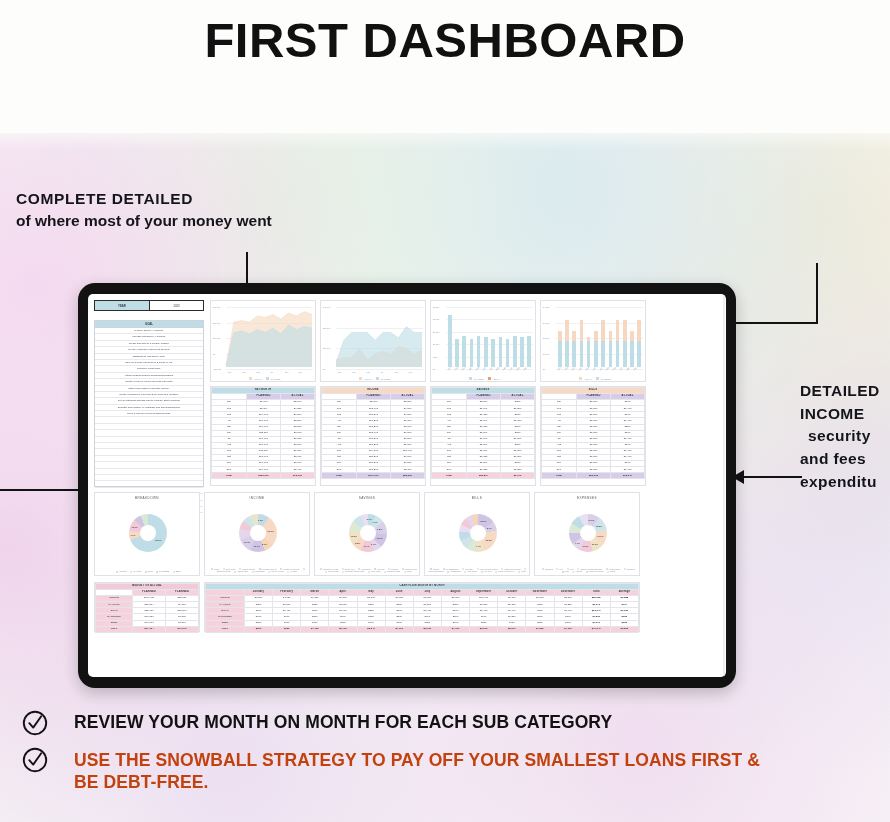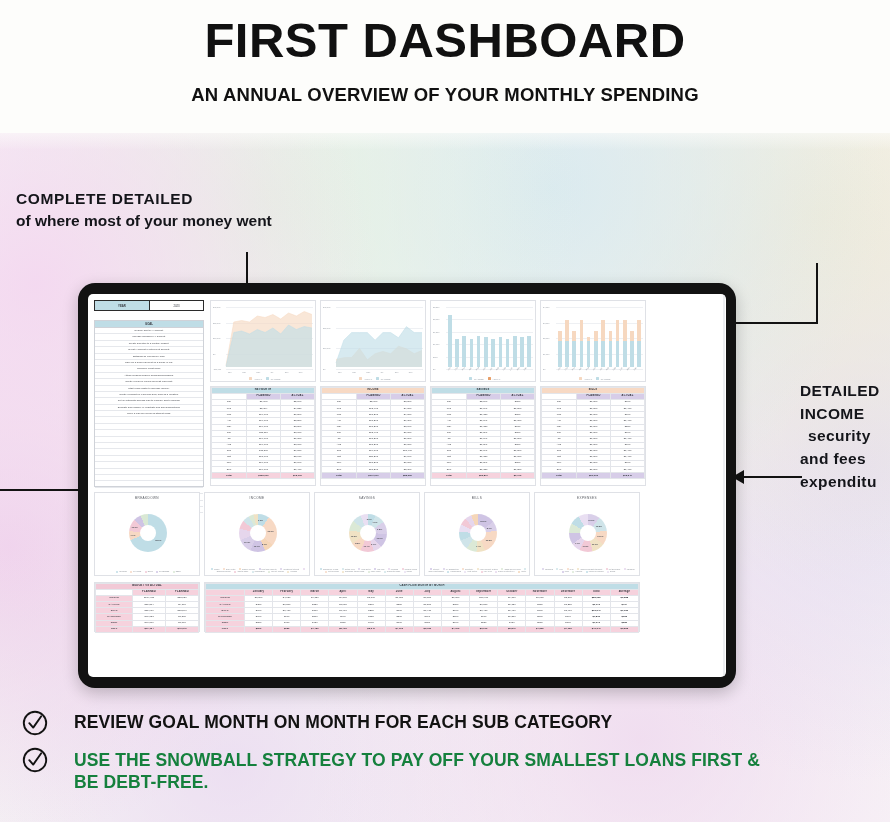--- a/index.html
+++ b/index.html
@@ -117,21 +117,20 @@
 <body>
 
 <div id="backdrop">
   <div class="bg-white"></div>
   <div class="bg-grad"></div>
   <div class="bg-top-fade"></div>
 </div>
 
 <div id="header">
   <div id="main-title">FIRST DASHBOARD</div>
-  <div id="sub-title">AN ANNUAL OVERVIEW OF YOUR MONTHLY SPENDING</div>
 </div>
 
 <div class="callout" id="callout-breakdown">
   <span class="ln c-bold">COMPLETE  DETAILED</span>
   <span class="ln c-semi">of where most of your money went</span>
 </div>
 <div class="arrow-line" style="left:246px;top:252px;width:2px;height:44px;"></div>
 <div class="arrow-head ah-down" style="left:240px;top:294px;"></div>
 
 <div class="callout" id="callout-summary">
@@ -955,22 +954,22 @@
     </div>
   </div>
 </div>
 
 <div id="checklist" style="position:absolute;left:22px;top:712px;width:860px;z-index:4;">
   <div style="display:flex;gap:26px;align-items:flex-start;margin-bottom:13px;">
     <svg width="26" height="26" viewBox="0 0 26 26" style="flex:0 0 auto;margin-top:-2px;">
       <circle cx="13" cy="13" r="11.2" fill="none" stroke="#121212" stroke-width="1.9"></circle>
       <path d="M7.3 13.2 L11.2 17.6 L19.2 6.2" fill="none" stroke="#121212" stroke-width="1.9" stroke-linecap="round" stroke-linejoin="round"></path>
     </svg>
-    <div style="font-size:17.5px;font-weight:800;letter-spacing:.1px;line-height:1.25;color:#121212;">REVIEW GOAL MONTH ON MONTH FOR EACH SUB CATEGORY</div>
+    <div style="font-size:17.5px;font-weight:800;letter-spacing:.1px;line-height:1.25;color:#121212;">REVIEW YOUR MONTH ON MONTH FOR EACH SUB CATEGORY</div>
   </div>
   <div style="display:flex;gap:26px;align-items:flex-start;">
     <svg width="26" height="26" viewBox="0 0 26 26" style="flex:0 0 auto;margin-top:-2px;">
       <circle cx="13" cy="13" r="11.2" fill="none" stroke="#121212" stroke-width="1.9"></circle>
       <path d="M7.3 13.2 L11.2 17.6 L19.2 6.2" fill="none" stroke="#121212" stroke-width="1.9" stroke-linecap="round" stroke-linejoin="round"></path>
     </svg>
-    <div style="font-size:17.5px;font-weight:800;letter-spacing:.1px;line-height:1.28;color:#15803d;max-width:700px;">USE THE SNOWBALL STRATEGY TO PAY OFF YOUR SMALLEST LOANS FIRST &amp; BE DEBT-FREE.</div>
+    <div style="font-size:17.5px;font-weight:800;letter-spacing:.1px;line-height:1.28;color:#c2410c;max-width:700px;">USE THE SNOWBALL STRATEGY TO PAY OFF YOUR SMALLEST LOANS FIRST &amp; BE DEBT-FREE.</div>
   </div>
 </div>
 
 </body></html>

